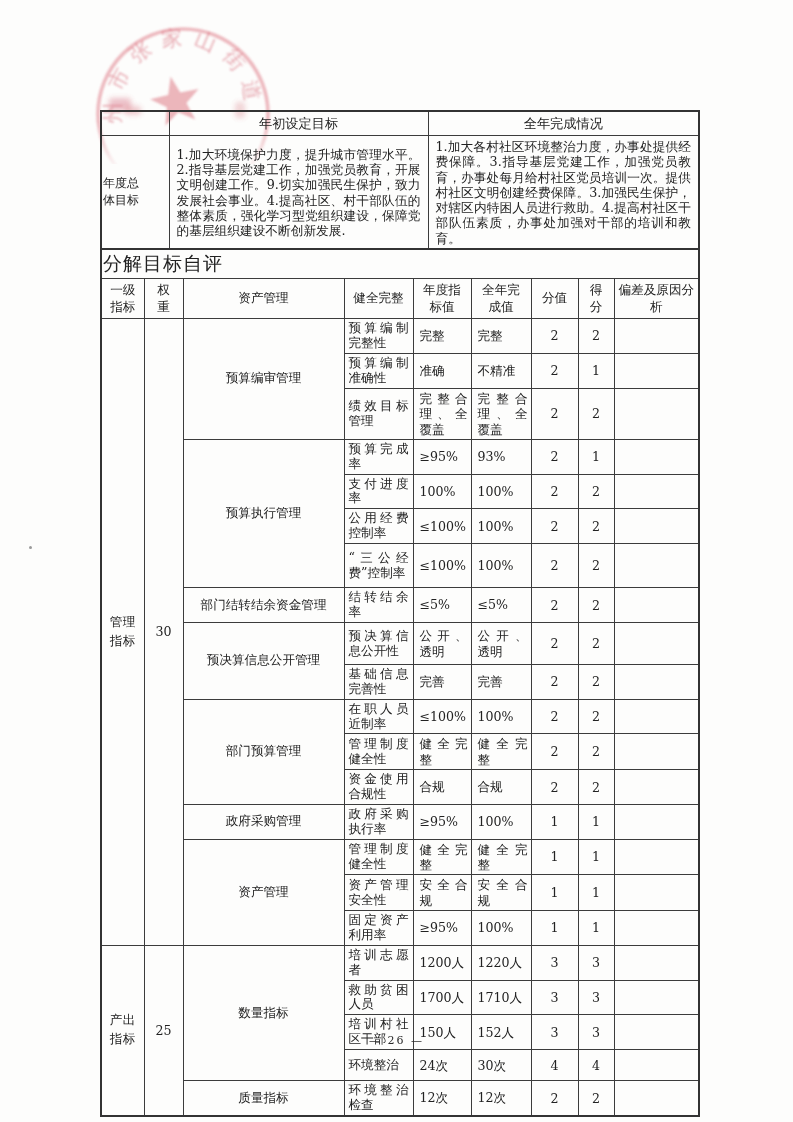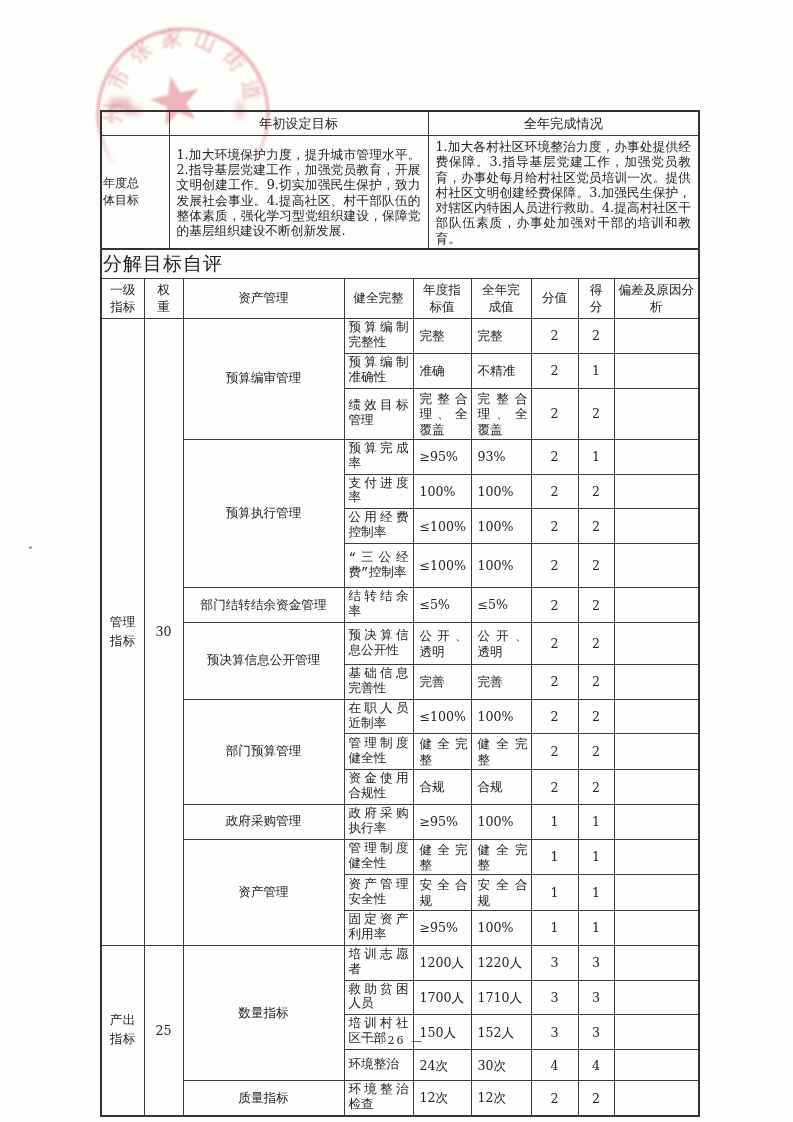--- a/index.html
+++ b/index.html
@@ -22,21 +22,21 @@
   .g-hd{height:21px;text-align:center;font-size:13.2px;}
   .g-label{text-align:left;white-space:pre-line;line-height:1.45;font-size:12px;}
   .g-text{text-align:justify;padding:3px 7px 2px 7px;line-height:15.3px;font-size:12.7px;}
   
   .sec-title{height:21px;font-size:19px;letter-spacing:1px;}
   
   .hd{height:37px;text-align:center;white-space:pre-line;line-height:1.3;padding:1px;}
   
   .c{text-align:center;}
   .l1{white-space:pre-line;line-height:1.5;letter-spacing:.5px;}
-  .jt{text-align:justify;padding:2px 4px;line-height:1.18;font-family:Liberation Mono, monospace;}
+  .jt{text-align:justify;padding:2px 4px;line-height:1.18;}
   .val{text-align:justify;padding:2px 3px 2px 6px;line-height:1.22;}
   .dev{}
   
   .seal{position:absolute;left:85px;top:14px;width:206px;height:150px;
         pointer-events:none;opacity:.8;}
   .pagenum{position:absolute;left:0;right:0;top:1034px;text-align:center;
            font-size:11px;letter-spacing:2px;color:#2a2a2a;}
   .speckle{position:absolute;left:29px;top:546px;width:3px;height:3px;
            border-radius:50%;background:#9a9a9a;}
 </style>

